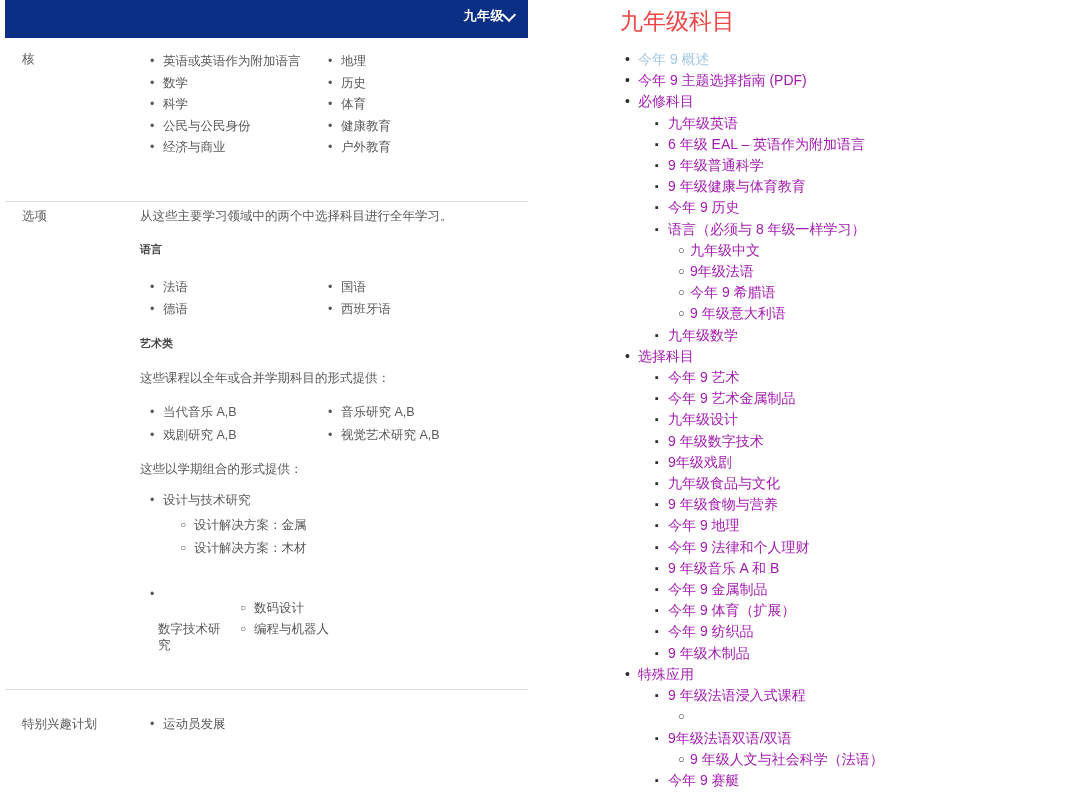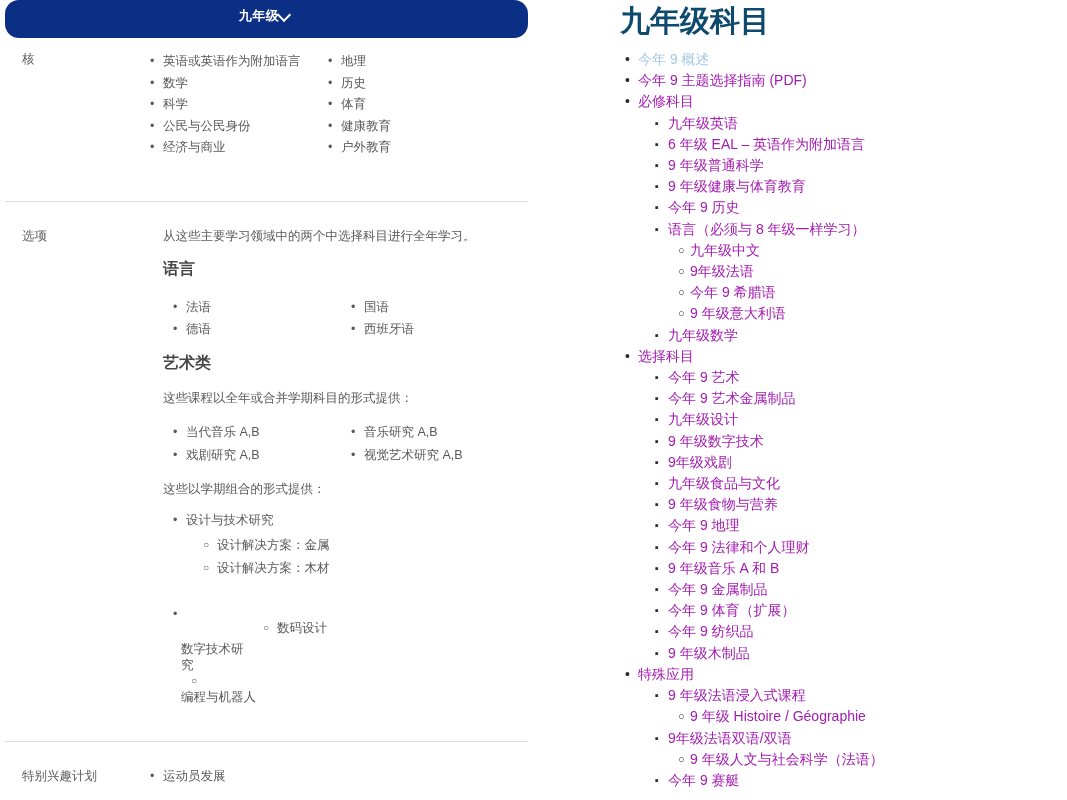--- a/index.html
+++ b/index.html
@@ -6,70 +6,70 @@
   body {
     width:1067px; height:800px; background:#ffffff; position:relative; overflow:hidden;
     font-family:"Liberation Sans","DejaVu Sans",sans-serif;
     -webkit-font-smoothing:antialiased;
   }
 
   
   .left-panel { position:absolute; left:5px; top:0; width:523px; }
   .acc-bar {
     height:38px; background:#0b2f85; color:#fff; box-sizing:border-box;
-    display:flex; justify-content:center; align-items:flex-start;
-    padding:7px 14px 12px 9px; cursor:pointer;border-radius:14px;
+    display:flex; justify-content:flex-end; align-items:flex-start;
+    padding:7px 14px 12px 9px; cursor:pointer;
   }
   .acc-title { font-size:13px; font-weight:bold; letter-spacing:0.5px; }
   .chev {
     width:8px; height:8px; margin-top:3px;
     border-right:2px solid #fff; border-bottom:2px solid #fff;
     transform:rotate(45deg);
   }
   .row { display:flex; }
   .row-label {
     flex:0 0 118px; padding-left:17px; color:#595959; font-size:12.5px; line-height:16px;
   }
   .row-content { flex:1; color:#595959; font-size:12.5px; line-height:16px; }
 
   .divider { border-top:1px solid #dedede; height:0; }
   .div1 { margin-top:28px; }
   .div2 { margin-top:36px; }
 
   .sec-core { margin-top:13px; }
-  .sec-options { margin-top:26px;gap:23px; }
+  .sec-options { margin-top:6px; }
   .sec-special { margin-top:26px; }
 
   .cols { display:flex; }
   .col { width:178px; list-style:none; margin:0; padding:0; }
   .col li, .li-row { display:flex; align-items:flex-start; }
   .col li { line-height:21.5px; }
   .cols-tight .col li { line-height:22.5px; }
   .cols-arts .col li { line-height:23px; }
   .mk { flex:0 0 13px; margin-left:10px; color:#595959; }
   .mk.circle { font-size:10px; line-height:16px; flex-basis:14px; }
 
   .intro { margin:0 0 17px; }
-  h4.sub { margin:0 0 19px; font-size:16px; color:#464646; font-weight:bold; }
+  h4.sub { margin:0 0 19px; font-size:11px; color:#464646; font-weight:bold; }
   p.note { margin:0 0 15px; }
   .cols { margin-bottom:14px; }
 
   .li-row { line-height:16px; }
   .tech-item { margin-bottom:9px; }
   .tech-sub { margin-left:30px; margin-bottom:7px; }
   .empty-bullet-row { margin-top:30px; margin-bottom:-2px; }
   .dig1 { margin-left:90px; margin-bottom:5px; }
-  .dig2 { margin-left:18px;flex-direction:column; }
+  .dig2 { margin-left:18px; }
   .dig-label { display:inline-block; width:72px; }
   .special-item { margin-bottom:1px; }
 
   
   .right-panel { position:absolute; left:620px; top:6px; width:445px; }
   .page-title {
-    font-size:30px; font-weight:700; color:#0c4a6e; margin:0 0 13px 0; line-height:30px;
+    font-size:23px; font-weight:400; color:#ef4444; margin:0 0 13px 0; line-height:30px;
   }
   ul.tree { list-style:none; margin:0; padding:0; }
   ul.tree li { line-height:21.2px; font-size:14px; display:flex; align-items:flex-start; }
   ul.tree .mk2 { color:#2b2b2b; }
   li.d1 { padding-left:5px; }  li.d1 .mk2 { flex:0 0 13px; }
   li.d2 { padding-left:35px; } li.d2 .mk2 { flex:0 0 13px; font-size:11px; }
   li.d3 { padding-left:58px; } li.d3 .mk2 { flex:0 0 12px; font-size:11px; color:#333; }
   a.lbl { color:#a21caf; text-decoration:none; cursor:pointer; }
   a.lbl.light { color:#a5c8e4; }
 </style>
@@ -356,21 +356,20 @@
       <li class="d1">
         <span class="mk2">•</span>
         <a class="lbl">特殊应用</a>
       </li>
       <li class="d2">
         <span class="mk2">▪</span>
         <a class="lbl">9 年级法语浸入式课程</a>
       </li>
       <li class="d3">
         <span class="mk2">○</span>
-        <a class="lbl">9 年级 Histoire / Géographie</a>
       </li>
       <li class="d2">
         <span class="mk2">▪</span>
         <a class="lbl">9年级法语双语/双语</a>
       </li>
       <li class="d3">
         <span class="mk2">○</span>
         <a class="lbl">9 年级人文与社会科学（法语）</a>
       </li>
       <li class="d2">

